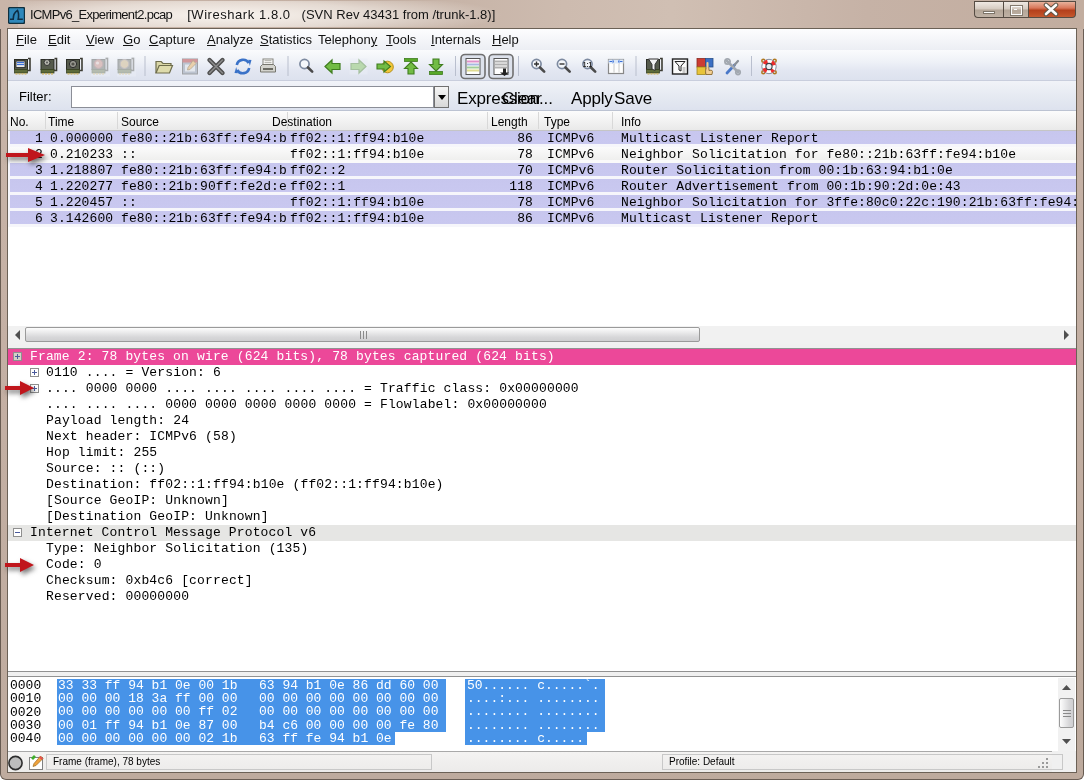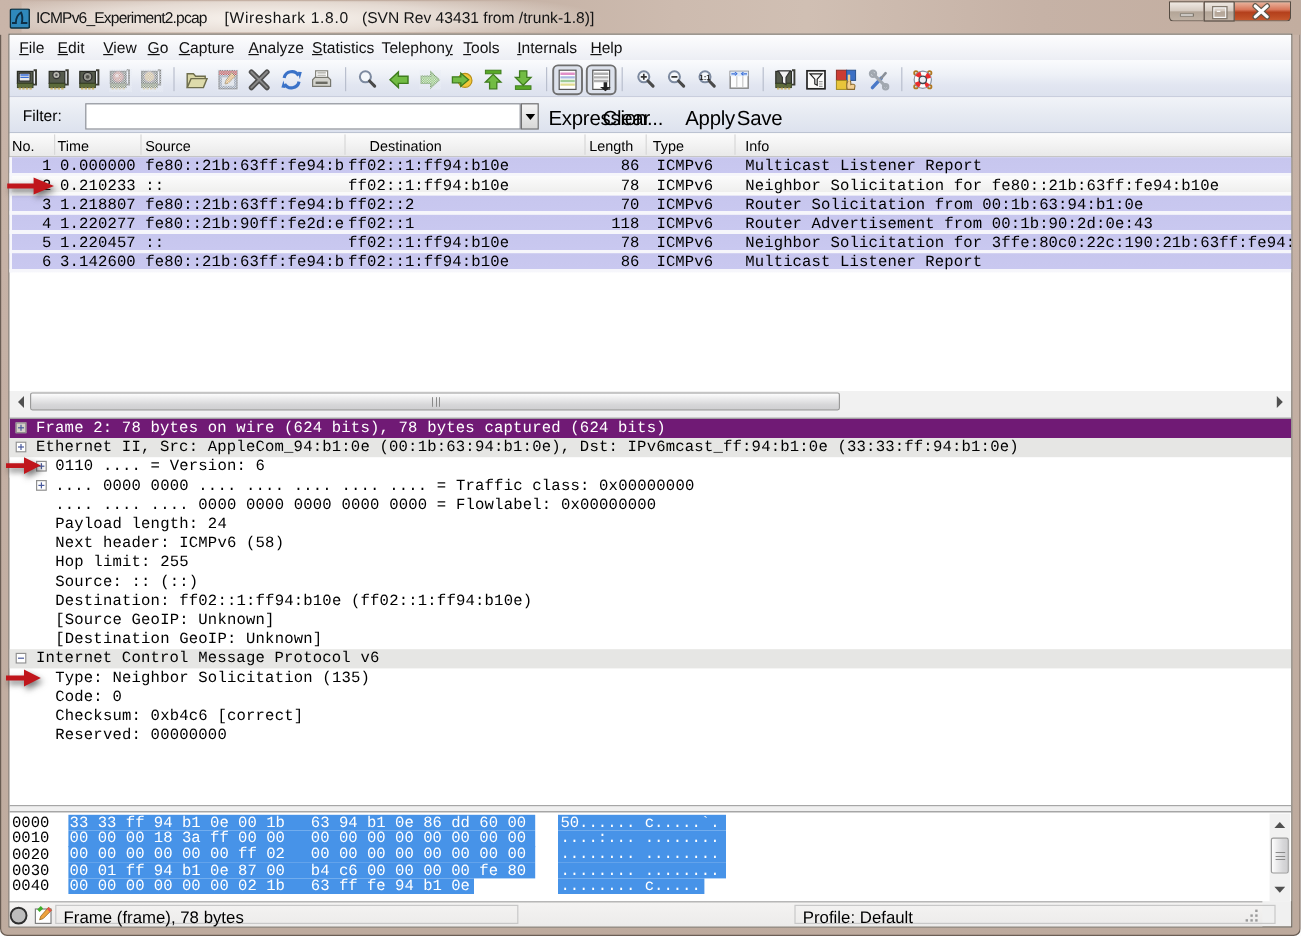--- a/index.html
+++ b/index.html
@@ -72,21 +72,21 @@
 #hs-thumb:after { content:""; position:absolute; left:334px; top:3px; width:8px; height:8px;
   background:repeating-linear-gradient(90deg, #8a8a8a 0 1px, transparent 1px 3px); }
 
 .gutter { position:absolute; left:8px; width:1068px; background:#f0f0f0; }
 
 #details { position:absolute; left:8px; top:348px; width:1068px; height:324px; background:#fff;
   border-top:1px solid #919191; border-bottom:1px solid #919191;
   font-family:"Liberation Mono",monospace; font-size:13px; letter-spacing:0.15px; color:#000; overflow:hidden; }
 .drow { position:relative; width:1068px; height:16px; line-height:16px; white-space:pre; }
 .drow.gray { background:#e6e6e4; }
-.drow.bsel { background:#701a75; color:#fff; }
+.drow.bsel { background:#ec4899; color:#fff; }
 .dtxt1 { position:absolute; left:22px; top:0; }
 .dtxt2 { position:absolute; left:38px; top:0; }
 .exp { position:absolute; top:3px; width:9px; height:9px; background:#fff; border:1px solid #8f8f8f; }
 .exp:before { content:""; position:absolute; left:1px; top:3px; width:5px; height:1px; background:#4a5a9c; }
 .exp.plus:after { content:""; position:absolute; left:3px; top:1px; width:1px; height:5px; background:#4a5a9c; }
 .e1 { left:5px; }
 .e2 { left:22px; }
 
 #hexpane { position:absolute; left:8px; top:676px; width:1068px; height:75px; background:#fff;
   border-top:1px solid #919191; font-family:"Liberation Mono",monospace; font-size:13px; color:#000; }
@@ -98,21 +98,21 @@
 .ha1 { left:457px; width:140px; }
 .ha1.short { width:122px; }
 .hsel b { position:absolute; top:0; font-weight:normal;text-align:right; }
 
 #vscroll { position:absolute; left:1050px; top:1px; width:17px; height:73px; background:#f1f1f1; }
 #vs-thumb { position:absolute; left:1px; top:20px; width:15px; height:30px; background:linear-gradient(90deg,#fdfdfd,#d7d7d9 70%,#cfcfd1); border:1px solid #9a9a9a; border-radius:2px; }
 #vs-thumb:after { content:""; position:absolute; left:3px; top:11px; width:8px; height:8px;
   background:repeating-linear-gradient(#8a8a8a 0 1px, transparent 1px 3px); }
 
 #statusbar { position:absolute; left:8px; top:751px; width:1044px; height:21px;
-  background:linear-gradient(#f4f3f2,#eceBea); border-top:1px solid #a9a9a9; font-size:14px; color:#000; }
+  background:linear-gradient(#f4f3f2,#eceBea); border-top:1px solid #a9a9a9; font-size:10px; color:#000; }
 .spanel { position:absolute; top:2px; height:16px; border:1px solid #c8c8c8; }
 .spanel span { position:absolute; left:6px; top:1px; white-space:pre; }
 
 .redarrow { position:absolute; filter:drop-shadow(2.5px 3.5px 2.5px rgba(45,45,45,0.65)); }
 </style>
 </head>
 <body>
 <div id="frame"></div>
 <div id="titlebar"></div>
 <div id="titleglow"></div>
@@ -363,21 +363,21 @@
   <div id="fcombo"></div>
   <span class="fbtn" style="left:449px">Expression...</span>
   <span class="fbtn" style="left:494px">Clear</span>
   <span class="fbtn" style="left:563px">Apply</span>
   <span class="fbtn" style="left:606px">Save</span>
 </div>
 <div id="pheader">
   <span style="left:2px">No.</span>
   <span style="left:40px">Time</span>
   <span style="left:113px">Source</span>
-  <span style="left:300px">Destination</span>
+  <span style="left:264px">Destination</span>
   <span style="left:483px">Length</span>
   <span style="left:536px">Type</span>
   <span style="left:613px">Info</span>
   <i class="sep" style="left:37px"></i>
   <i class="sep" style="left:109px"></i>
   <i class="sep" style="left:279px"></i>
   <i class="sep" style="left:479px"></i>
   <i class="sep" style="left:530px"></i>
   <i class="sep" style="left:604px"></i>
 </div>
@@ -444,21 +444,20 @@
       <path d="M10 4 L5 9 L10 14 Z" fill="#505050"></path>
     </svg>
   <div id="hs-thumb"></div>
   <svg id="hs-right" class="arrsvg" width="16" height="18">
       <path d="M6 4 L11 9 L6 14 Z" fill="#505050"></path>
     </svg>
 </div>
 <div class="gutter" style="top:344px;height:4px"></div>
 <div id="details">
   <div class="drow bsel"><i class="exp plus e1" style="background:#d4d0c8"></i><span class="dtxt1">Frame 2: 78 bytes on wire (624 bits), 78 bytes captured (624 bits)</span></div>
-  <div class="drow gray"><i class="exp plus e1"></i><span class="dtxt1">Ethernet II, Src: AppleCom_94:b1:0e (00:1b:63:94:b1:0e), Dst: IPv6mcast_ff:94:b1:0e (33:33:ff:94:b1:0e)</span></div>
   <div class="drow"><i class="exp plus e2"></i><span class="dtxt2">0110 .... = Version: 6</span></div>
   <div class="drow"><i class="exp plus e2"></i><span class="dtxt2">.... 0000 0000 .... .... .... .... .... = Traffic class: 0x00000000</span></div>
   <div class="drow"><span class="dtxt2">.... .... .... 0000 0000 0000 0000 0000 = Flowlabel: 0x00000000</span></div>
   <div class="drow"><span class="dtxt2">Payload length: 24</span></div>
   <div class="drow"><span class="dtxt2">Next header: ICMPv6 (58)</span></div>
   <div class="drow"><span class="dtxt2">Hop limit: 255</span></div>
   <div class="drow"><span class="dtxt2">Source: :: (::)</span></div>
   <div class="drow"><span class="dtxt2">Destination: ff02::1:ff94:b10e (ff02::1:ff94:b10e)</span></div>
   <div class="drow"><span class="dtxt2">[Source GeoIP: Unknown]</span></div>
   <div class="drow"><span class="dtxt2">[Destination GeoIP: Unknown]</span></div>

